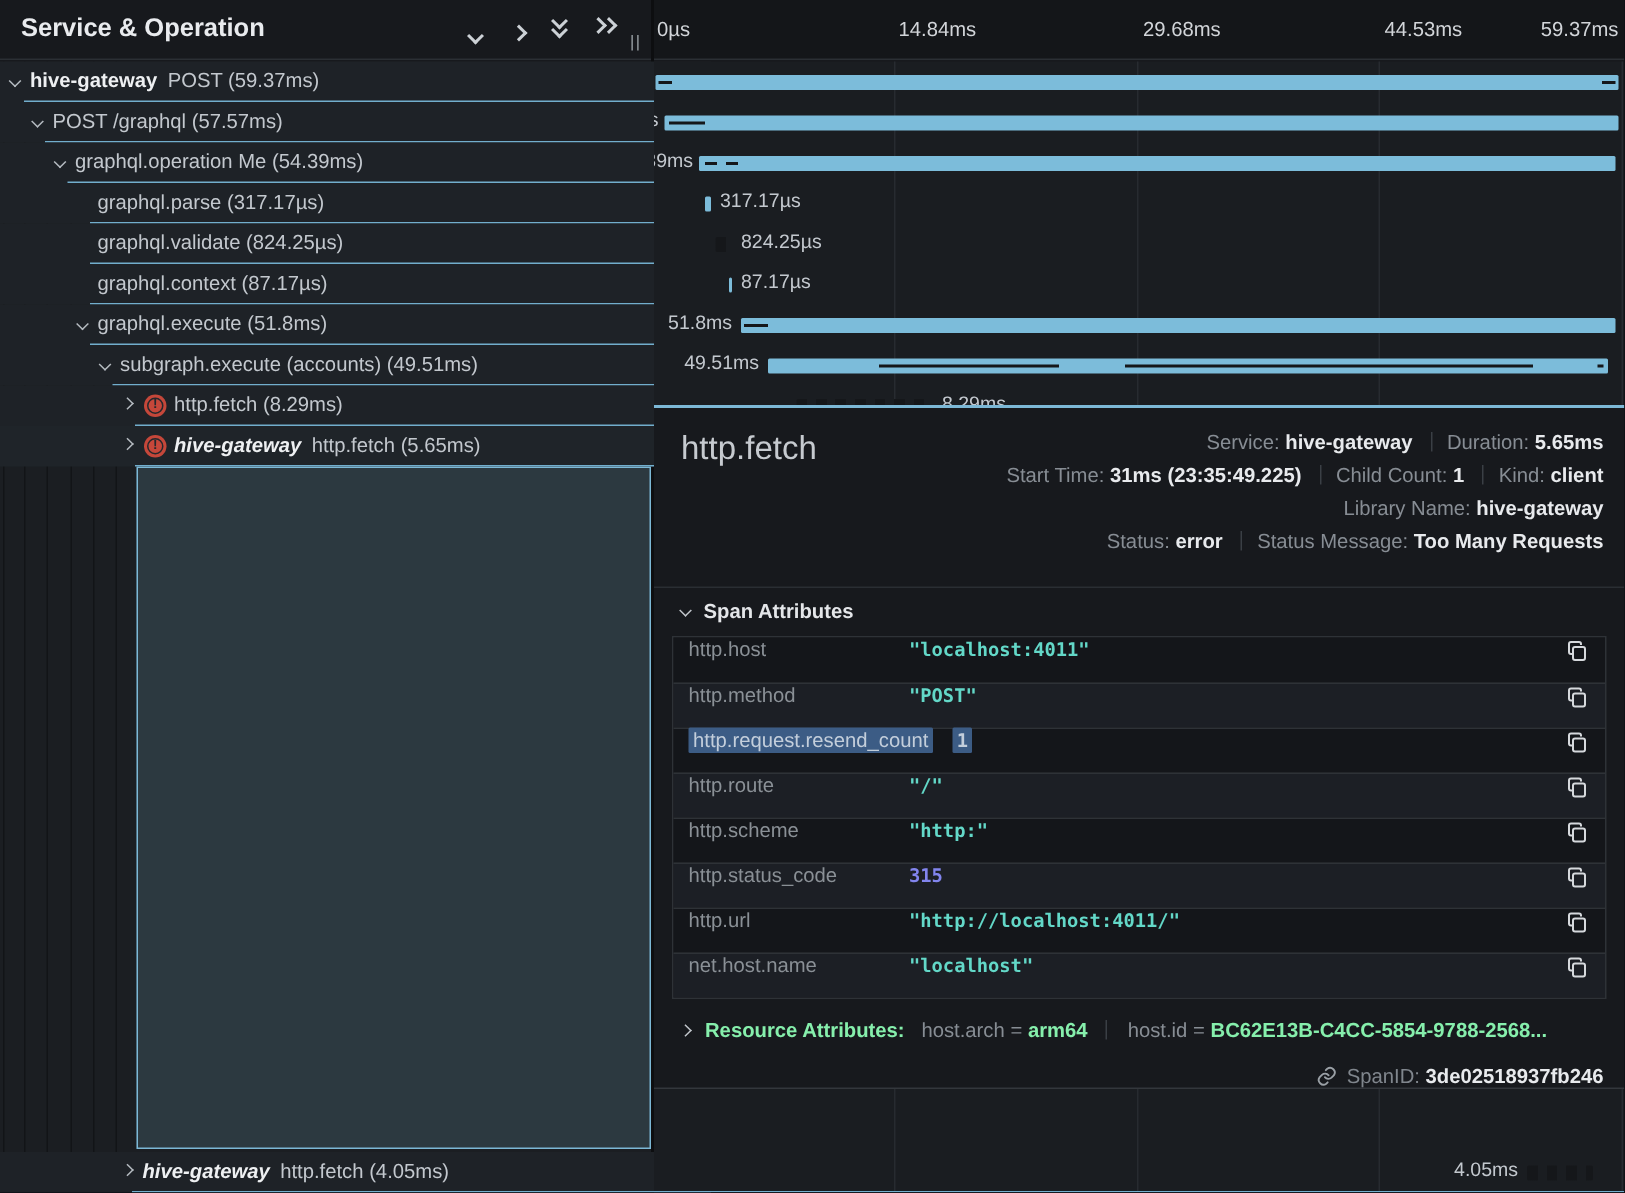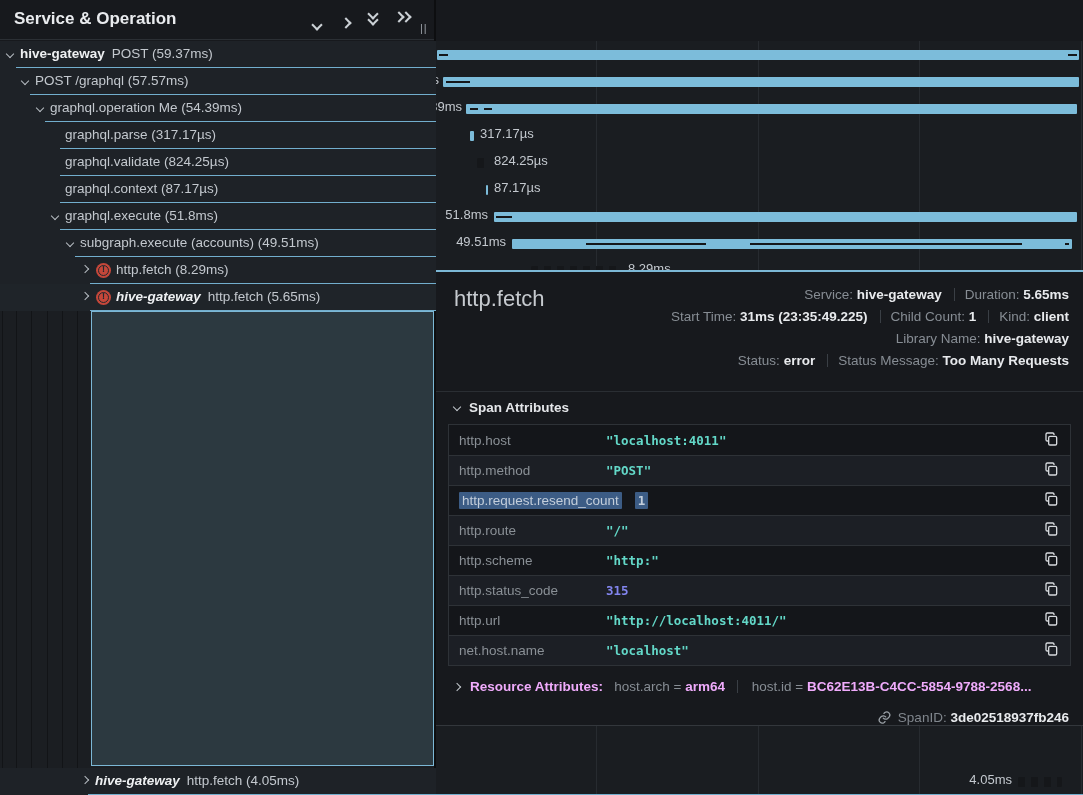--- a/index.html
+++ b/index.html
@@ -61,35 +61,35 @@
   #detail .dtitle{position:absolute;left:18px;top:14px;font-size:22px;color:#c6cacf;text-align:right;}
   #meta{position:absolute;right:14px;top:12px;text-align:right;font-size:13.5px;line-height:22px;color:#878d94;margin-left:34px;}
   #meta b{color:#e8eaed;font-weight:bold;}
   .sep{display:inline-block;border-left:1px solid #3a3f45;margin:0 10px 0 12px;height:13px;vertical-align:-2px;}
 
   #sa-divider{position:absolute;left:0;right:0;top:119px;border-top:1px solid #2a2e33;}
   #sa-header{position:absolute;left:18px;top:128px;font-size:13.5px;font-weight:bold;color:#e4e6e9;cursor:pointer;}
   #sa-header .tchev2{display:inline-block;width:6px;height:6px;border-right:1.7px solid #c2c7cc;
                      border-bottom:1.7px solid #c2c7cc;transform:rotate(45deg);margin-right:9px;vertical-align:2px;}
   #attr-table{position:absolute;left:12px;top:152px;width:623px;border:1px solid #2e3237;}
-  .arow{display:flex;align-items:center;height:30px;padding:0 8px 0 10px;border-top:1px solid #2e3237;}
+  .arow{display:flex;height:30px;padding:0 8px 0 10px;border-top:1px solid #2e3237;}
   .arow:first-child{border-top:none;}
   .arow:nth-child(odd){background:#14161a;}
   .arow:nth-child(even){background:#1c1f25;}
   .akey{min-width:147px;font-size:13.5px;color:#8a9096;padding-right:16px;white-space:nowrap;}
   .aval{flex:1;font-family:"DejaVu Sans Mono",monospace;font-size:12.5px;font-weight:bold;white-space:nowrap;}
   .aval.str{color:#63d8c8;}
   .aval.num{color:#8285ee;}
   .hl{background:#3c5c85;color:#c3cedb;border-radius:1px;padding:1px 3px;}
   .copy{width:20px;height:20px;border:none;background:transparent;padding:0;cursor:pointer;flex:0 0 auto;}
 
   #ra-line{position:absolute;left:18px;top:407px;font-size:13.5px;color:#878d94;white-space:nowrap;}
   #ra-line .tchev3{display:inline-block;width:6px;height:6px;border-right:1.7px solid #c2c7cc;
                    border-bottom:1.7px solid #c2c7cc;transform:rotate(-45deg);margin-right:10px;vertical-align:1px;}
-  #ra-line b{color:#f0abfc;}
+  #ra-line b{color:#86efac;}
   #spanid{position:absolute;right:14px;top:438px;font-size:13.5px;color:#80868d;}
   #spanid b{color:#e8eaed;}
   #spanid svg{vertical-align:-3px;margin-right:6px;}
 </style>
 </head>
 <body>
 
 <div id="app">
 
   <div id="left-header">
@@ -100,20 +100,27 @@
       <span class="chev down" style="top:0"></span>
         <span class="chev down" style="top:6px"></span>
       </span>
     <span class="hicon dbl" style="left:395px;top:13px">
       <span class="chev right" style="left:0"></span>
         <span class="chev right" style="left:7px"></span>
       </span>
     <span class="handle">||</span>
   </div>
 
+  <div id="tl-header">
+    <span class="tick" style="left:2px">0µs</span>
+    <span class="tick" style="left:163px">14.84ms</span>
+    <span class="tick" style="left:326px">29.68ms</span>
+    <span class="tick" style="left:487px">44.53ms</span>
+    <span class="tick" style="right:4px">59.37ms</span>
+  </div>
 
   <div id="divider"></div>
 
   <div id="tree">
     <div class="guide" style="left:2px"></div>
     <div class="guide" style="left:16px"></div>
     <div class="guide" style="left:31px"></div>
     <div class="guide" style="left:47px"></div>
     <div class="guide" style="left:62px"></div>
     <div class="guide" style="left:77px"></div>

